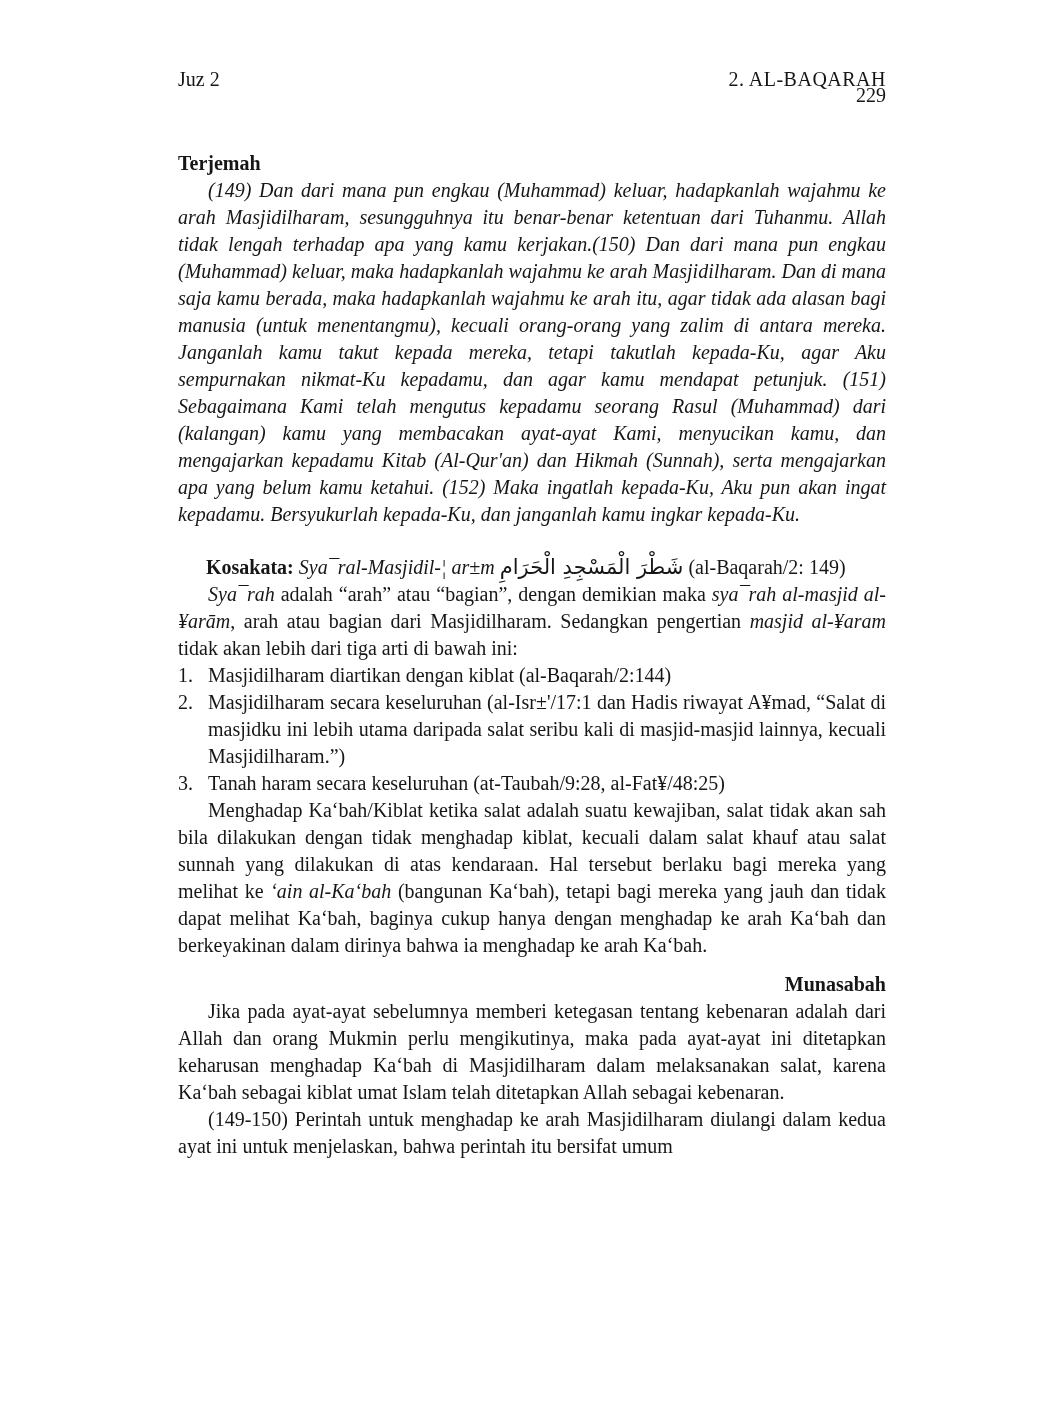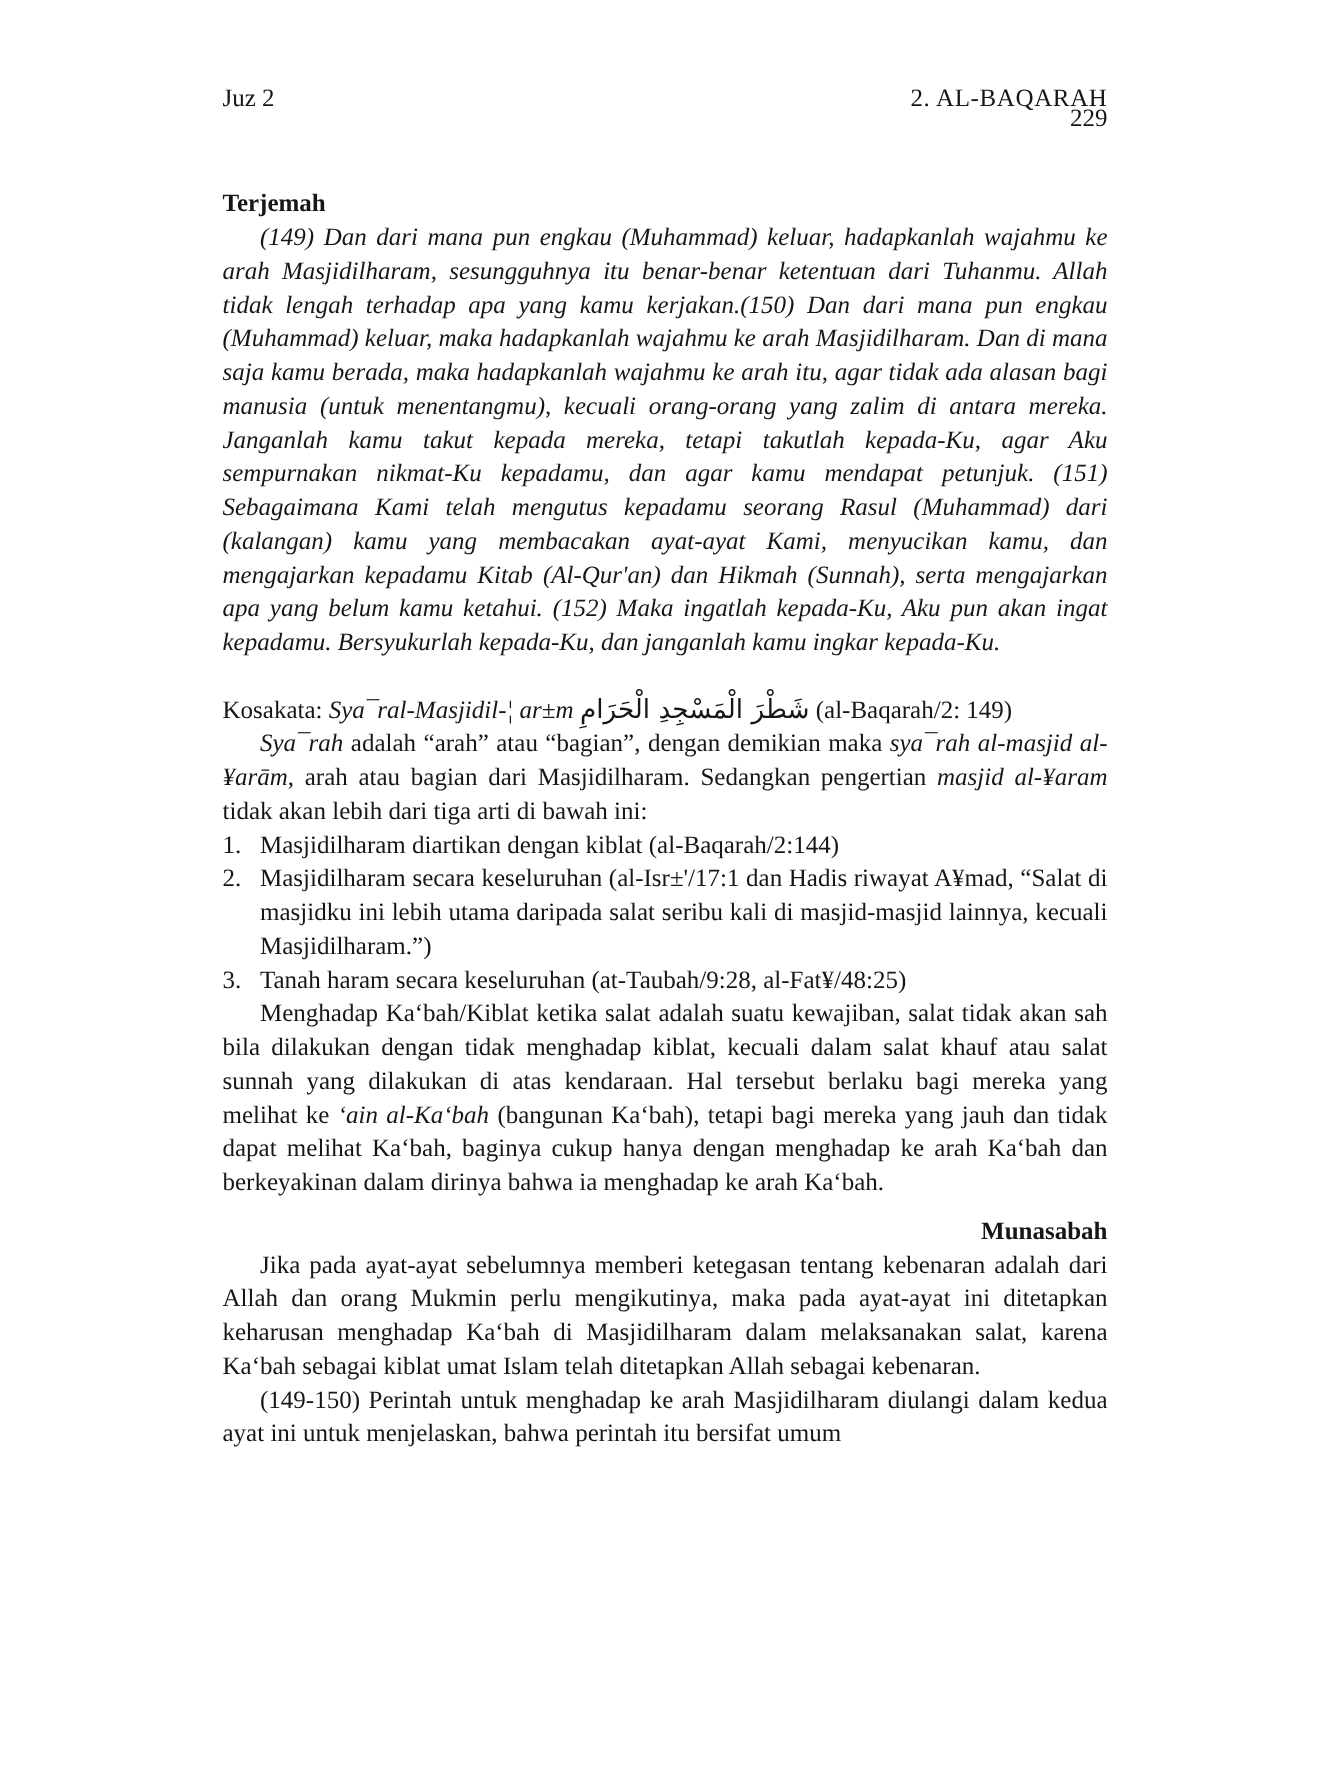--- a/index.html
+++ b/index.html
@@ -49,21 +49,21 @@
     text-align: justify;
   }
   .para.indent { text-indent: 30px; }
   .list-item {
     margin: 0;
     padding-left: 30px;
     position: relative;
     text-align: justify;
   }
   .marker { position: absolute; left: 0; top: 0; }
-  .bold   { font-weight: 400; }
+  .bold   { font-weight: 700; margin-left: 28px; }
   .italic { font-style: italic; }
   .arabic {
     font-family: "DejaVu Sans", sans-serif;
     font-size: 21px;
     unicode-bidi: embed;
   }
 </style>
 </head>
 <body>
 

